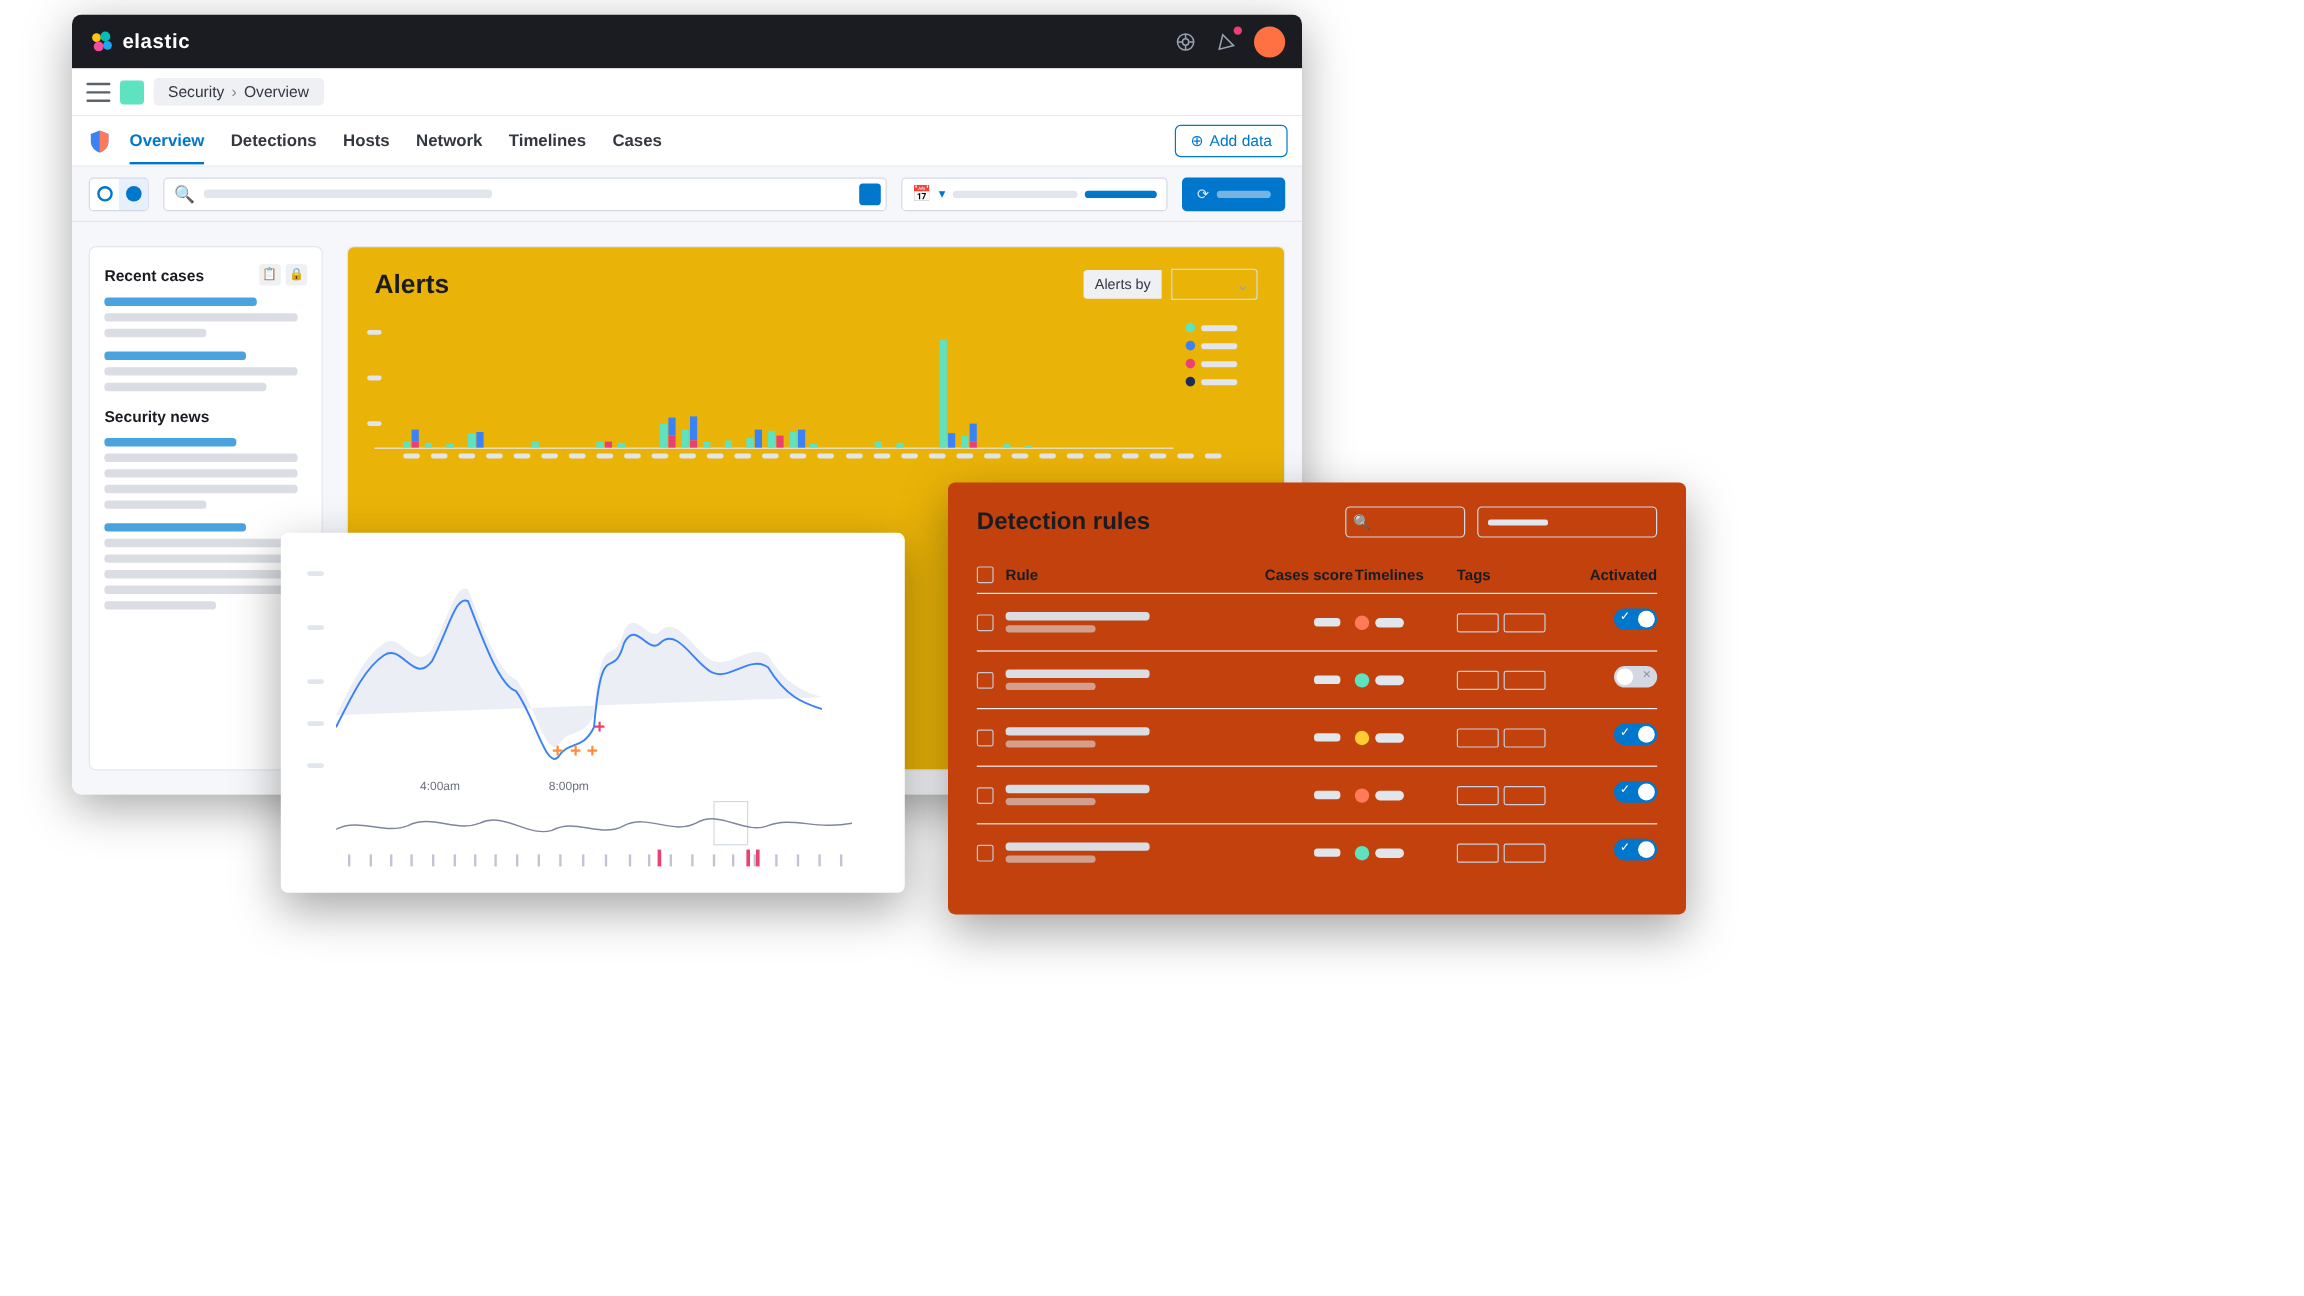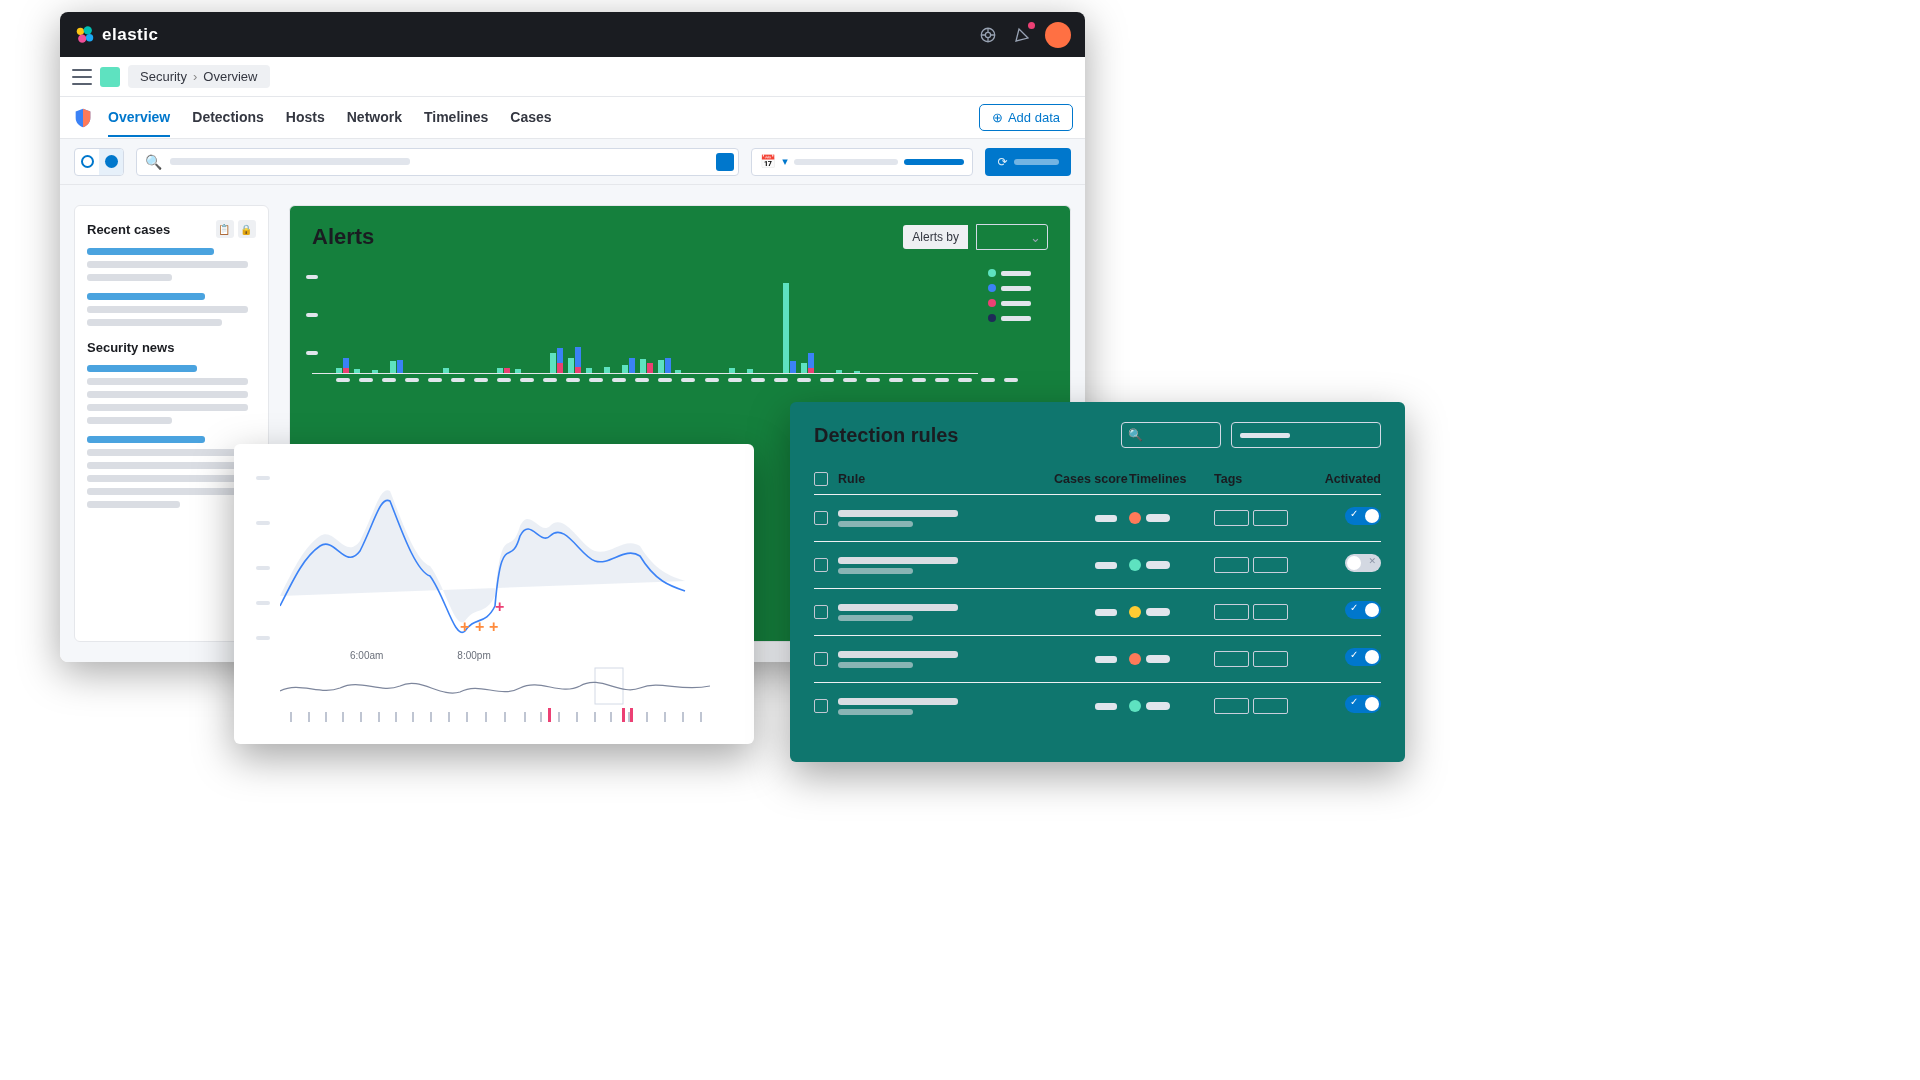--- a/index.html
+++ b/index.html
@@ -52,21 +52,21 @@
 
 .left-col { width: 195px; background: #fff; border: 1px solid #e5e7eb; border-radius: 6px; padding: 14px 12px; display: flex; flex-direction: column; }
 .left-heading { display: flex; justify-content: space-between; align-items: center; margin-bottom: 10px; }
 .left-heading h4 { font-size: 13px; font-weight: 700; color: #1a1c21; }
 .left-heading .icons { display: flex; gap: 4px; }
 .left-heading .icons span { width: 18px; height: 18px; background: #eef0f3; border-radius: 3px; display: flex; align-items: center; justify-content: center; font-size: 10px; color: #666; }
 .ph-line { height: 7px; border-radius: 3px; margin-bottom: 6px; }
 .ph-blue { background: #4aa3df; }
 .ph-gray { background: #dadde3; }
 
-.alerts-card { flex: 1; background: #15803d; border: 1px solid #e5e7eb; border-radius: 6px; padding: 18px 22px; text-align: center; }
+.alerts-card { flex: 1; background: #eab308; border: 1px solid #e5e7eb; border-radius: 6px; padding: 18px 22px; text-align: center; }
 .alerts-head { display: flex; justify-content: space-between; align-items: center; margin-bottom: 14px; }
 .alerts-head h2 { font-size: 22px; font-weight: 800; color: #1a1c21; }
 .stackby { display: flex; align-items: center; gap: 8px; }
 .stackby-label { background: #eef0f3; padding: 5px 9px; font-size: 12px; border-radius: 3px 0 0 3px; color: #343741; }
 .stackby-select { width: 72px; height: 26px; border: 1px solid #d3dae6; border-radius: 0 3px 3px 0; display: flex; align-items: center; justify-content: flex-end; padding-right: 6px; }
 .stackby-select::after { content: "⌄"; color: #98a2b3; font-size: 13px; }
 
 .chart-zone { display: flex; height: 110px; }
 .chart-area { flex: 1; position: relative; border-bottom: 1px solid #e5e7eb; }
 .legend { width: 70px; padding-left: 10px; display: flex; flex-direction: column; gap: 7px; justify-content: flex-start; padding-top: 5px; }
@@ -89,21 +89,21 @@
 .mini-chart { position: absolute; left: 24px; right: 0; top: 200px; height: 40px; }
 .spark-ticks { position: absolute; left: 24px; right: 0; bottom: 0; height: 18px; }
 .spark-ticks span { position: absolute; bottom: 0; width: 2px; background: #bfc5d2; height: 10px; }
 .spark-ticks span.red { background: #ec4074; height: 14px; width: 3px; }
 
 .anomaly { position: absolute; font-size: 16px; font-weight: 800; }
 .anomaly.pink { color: #ec4074; }
 .anomaly.orange { color: #ff8b3d; }
 
 
-.float-rules { position: absolute; left: 790px; top: 402px; width: 615px; height: 360px; background: #0f766e; border-radius: 6px; box-shadow: 0 14px 40px rgba(0,0,0,0.35); padding: 20px 24px; }
+.float-rules { position: absolute; left: 790px; top: 402px; width: 615px; height: 360px; background: #c2410c; border-radius: 6px; box-shadow: 0 14px 40px rgba(0,0,0,0.35); padding: 20px 24px; }
 .rules-head { display: flex; justify-content: space-between; align-items: center; margin-bottom: 16px; }
 .rules-head h2 { font-size: 20px; font-weight: 800; color: #1a1c21; }
 .rules-search { display: flex; gap: 10px; }
 .rules-search .box1 { width: 100px; height: 26px; border: 1px solid #d3dae6; border-radius: 4px; display: flex; align-items: center; padding-left: 6px; color: #c3c8d3; font-size: 12px; }
 .rules-search .box2 { width: 150px; height: 26px; border: 1px solid #d3dae6; border-radius: 4px; display: flex; align-items: center; padding-left: 8px; }
 .box2 .phb { height: 5px; background: #e1e5ec; border-radius: 2px; }
 
 .rules-table-head { display: flex; align-items: center; padding: 8px 0; font-size: 12.5px; font-weight: 700; color: #1a1c21; }
 .col-check { width: 24px; }
 .col-rule { flex: 1; }
@@ -477,21 +477,21 @@
     <svg class="line-svg" viewBox="0 0 430 180" preserveAspectRatio="none">
       <path d="M0,130 C15,100 25,80 40,70 C55,60 65,95 80,75 C95,45 100,20 110,25 C120,50 135,95 150,100 C165,120 175,165 185,155 C195,140 205,150 215,130 C222,50 230,95 240,60 C250,40 260,70 270,60 C285,45 300,80 315,85 C330,90 345,70 360,80 C375,105 390,110 405,115" fill="#e0e6f0" opacity="0.65" stroke="none"></path>
       <path d="M0,140 C15,110 25,90 40,80 C55,70 65,105 80,85 C95,55 100,30 110,35 C120,60 135,105 150,110 C165,130 175,175 185,165 C195,150 205,160 215,140 C222,60 230,105 240,70 C250,50 260,80 270,70 C285,55 300,90 315,95 C330,100 345,80 360,90 C375,115 390,120 405,125" fill="none" stroke="#3b82f6" stroke-width="1.6"></path>
     </svg>
     <span class="anomaly pink" style="left:239px;top:132px">+</span>
     <span class="anomaly orange" style="left:204px;top:152px">+</span>
     <span class="anomaly orange" style="left:219px;top:152px">+</span>
     <span class="anomaly orange" style="left:233px;top:152px">+</span>
 
     <div class="line-xaxis">
-      <span style="margin-left:70px">6:00am</span>
+      <span style="margin-left:70px">4:00am</span>
       <span style="margin-left:74px">8:00pm</span>
     </div>
 
     <svg class="mini-chart" viewBox="0 0 430 40" preserveAspectRatio="none">
       <rect x="315" y="2" width="28" height="36" fill="#fff" stroke="#d3dae6"></rect>
       <path d="M0,25 C20,15 40,30 60,22 C80,12 100,28 120,20 C140,10 160,32 180,26 C200,15 220,33 240,22 C260,12 280,30 300,20 C320,8 340,30 360,22 C380,14 400,26 430,20" fill="none" stroke="#7d869c" stroke-width="1.2"></path>
     </svg>
     <div class="spark-ticks" id="sparkticks">
         <span style="left: 10px;"></span>
         <span style="left: 28px;"></span>

